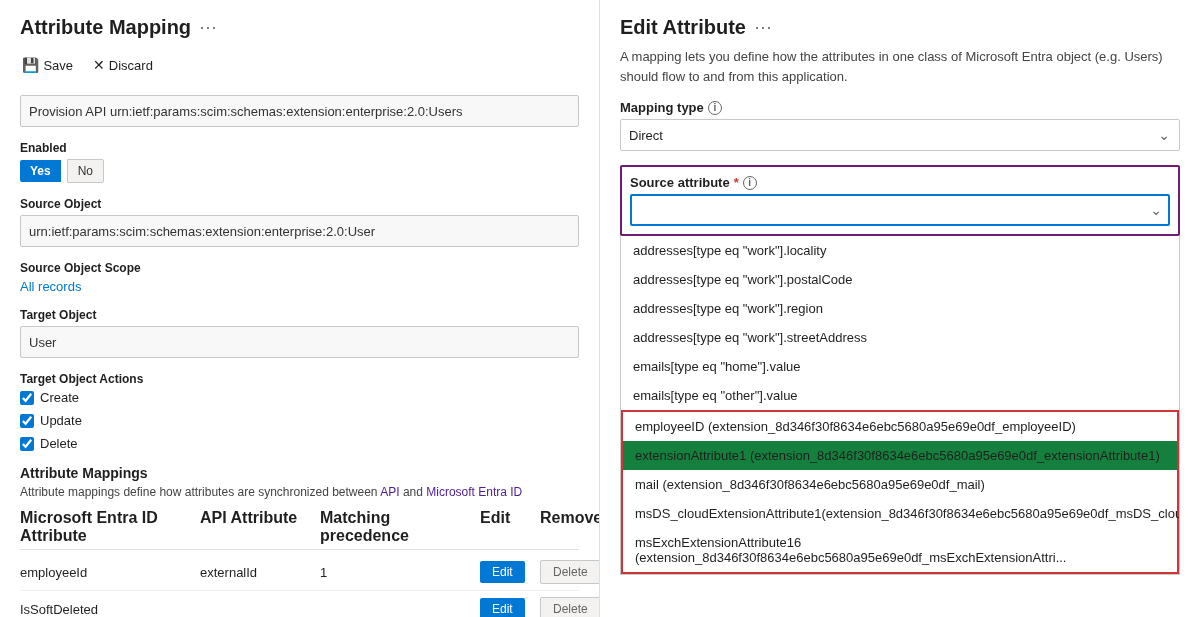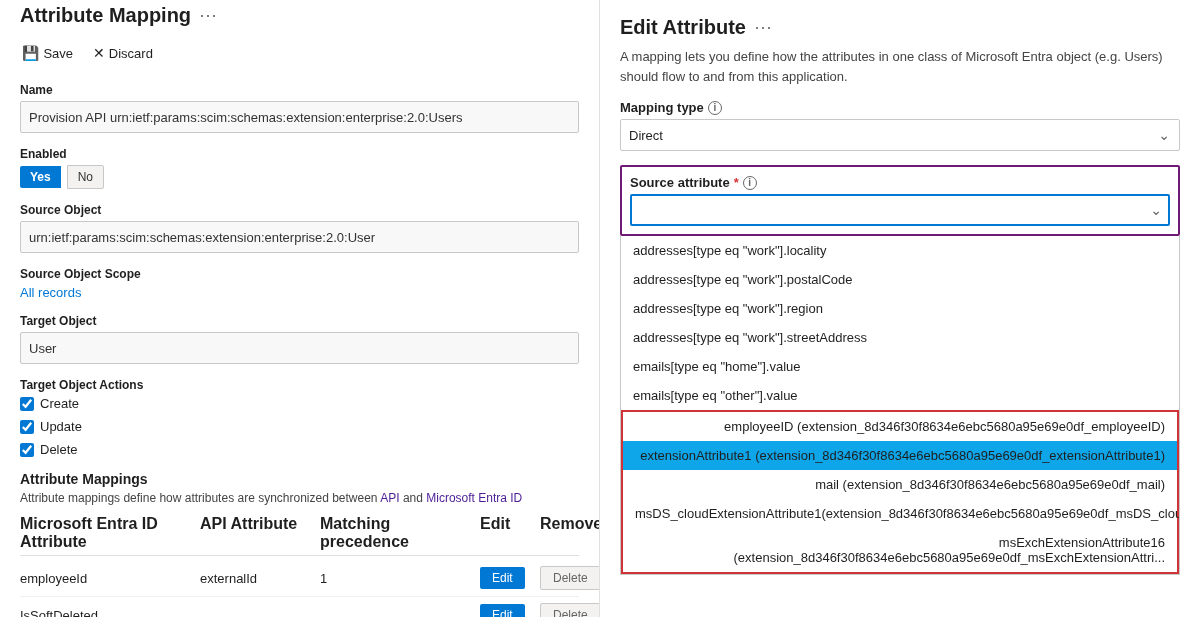--- a/index.html
+++ b/index.html
@@ -2,21 +2,21 @@
 <html><head>
   <meta charset="utf-8">
   <style>
     * { box-sizing: border-box; margin: 0; padding: 0; }
     body { font-family: 'Segoe UI', Arial, sans-serif; font-size: 13px; color: #1f1f1f; background: #fff; display: flex; height: 617px; overflow: hidden; }
 
     
     .left-panel {
       width: 600px;
       border-right: 1px solid #e0e0e0;
-      padding: 4px 20px;
+      padding: 16px 20px;
       overflow-y: auto;
       flex-shrink: 0;
     }
     .panel-title {
       font-size: 20px;
       font-weight: 600;
       color: #1f1f1f;
       margin-bottom: 14px;
       display: flex;
       align-items: center;
@@ -302,21 +302,20 @@
       <span class="btn-icon">💾</span>
       <span>Save</span>
     </button>
     <button class="toolbar-btn">
       <span class="btn-icon">✕</span>
       <span>Discard</span>
     </button>
   </div>
 
   <div class="field-group">
-    <span class="field-label">Name</span>
     <input class="field-input" type="text" readonly="" value="Provision API urn:ietf:params:scim:schemas:extension:enterprise:2.0:Users" style="">
   </div>
 
   <div class="field-group">
     <span class="toggle-label-text">Enabled</span>
     <div class="toggle-container">
       <button class="toggle-yes">Yes</button>
       <button class="toggle-no">No</button>
     </div>
   </div>
@@ -412,21 +411,21 @@
     </div>
   </div>
 
   <div class="dropdown-list" id="dropdown-list">
       <div class="dropdown-item">addresses[type eq "work"].locality</div>
       <div class="dropdown-item">addresses[type eq "work"].postalCode</div>
       <div class="dropdown-item">addresses[type eq "work"].region</div>
       <div class="dropdown-item">addresses[type eq "work"].streetAddress</div>
       <div class="dropdown-item">emails[type eq "home"].value</div>
       <div class="dropdown-item">emails[type eq "other"].value</div>
-      <div style="border: 2px solid rgb(209, 52, 56); margin: 0px; text-align: right;">
+      <div style="border: 2px solid rgb(209, 52, 56); margin: 0px;">
         <div class="dropdown-item highlighted" style="background: rgb(255, 255, 255); border: none; padding: 7px 12px;">employeeID (extension_8d346f30f8634e6ebc5680a95e69e0df_employeeID)</div>
-        <div class="dropdown-item highlighted" style="background: #0ea5e9; border: none; padding: 7px 12px;">extensionAttribute1 (extension_8d346f30f8634e6ebc5680a95e69e0df_extensionAttribute1)</div>
+        <div class="dropdown-item highlighted" style="background: #15803d; border: none; padding: 7px 12px;">extensionAttribute1 (extension_8d346f30f8634e6ebc5680a95e69e0df_extensionAttribute1)</div>
         <div class="dropdown-item highlighted" style="background: rgb(255, 255, 255); border: none; padding: 7px 12px;">mail (extension_8d346f30f8634e6ebc5680a95e69e0df_mail)</div>
         <div class="dropdown-item highlighted" style="background: rgb(255, 255, 255); border: none; padding: 7px 12px;">msDS_cloudExtensionAttribute1(extension_8d346f30f8634e6ebc5680a95e69e0df_msDS_cloudExtens...</div>
         <div class="dropdown-item highlighted" style="background: rgb(255, 255, 255); border: none; padding: 7px 12px;">msExchExtensionAttribute16 (extension_8d346f30f8634e6ebc5680a95e69e0df_msExchExtensionAttri...</div>
       </div>
     </div>
 </div>
 
 </body></html>

